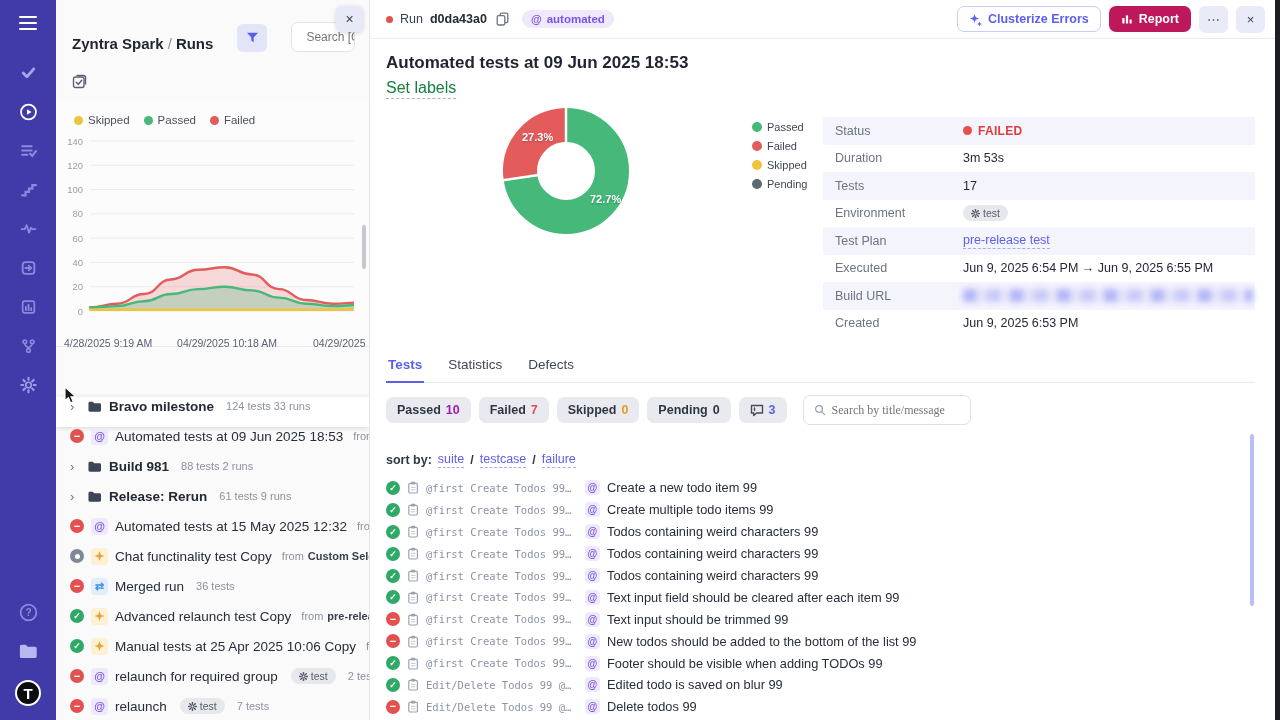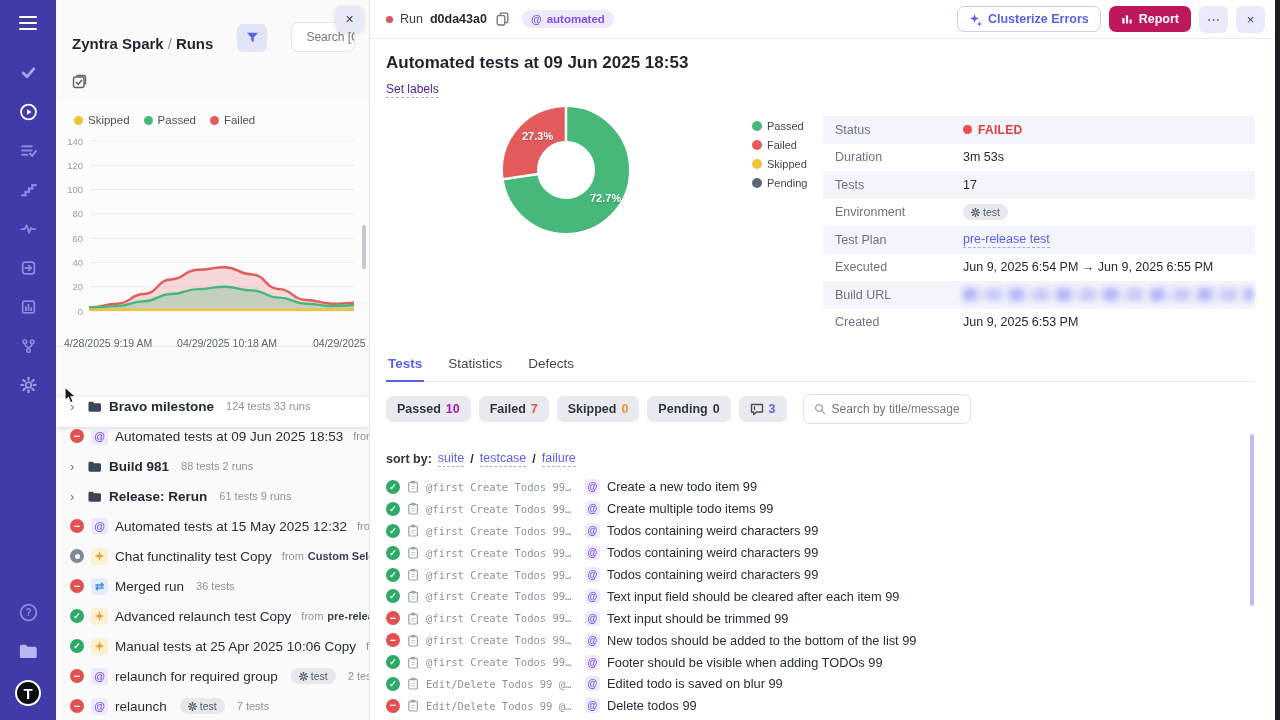--- a/index.html
+++ b/index.html
@@ -63,21 +63,21 @@
   .copybtn{display:flex;align-items:center;cursor:pointer;margin-left:2px}
   .autobadge{display:flex;align-items:center;gap:5px;background:#efe9fb;border-radius:10px;padding:3px 9px;margin-left:6px}
   .autobadge .ag{color:#7b52e8;font-weight:700;font-size:11px}
   .autobadge .at{color:#7b52e8;font-size:11.5px;font-weight:600}
   .tb-right{margin-left:auto;display:flex;align-items:center;gap:8px}
   .btn-clusterize{display:flex;align-items:center;gap:6px;border:1px solid #c9ccf4;background:#fff;border-radius:7px;padding:5px 11px;font-size:12.5px;color:#5c5fe9;cursor:pointer;font-weight:600}
   .btn-report{display:flex;align-items:center;gap:6px;background:#be185d;border-radius:7px;padding:6px 12px;font-size:12.5px;color:#fff;cursor:pointer;font-weight:700;border:0}
   .sqbtn{width:29px;height:27px;background:#e9ebf8;border-radius:6px;display:flex;align-items:center;justify-content:center;font-size:13px;color:#3a3f4e;cursor:pointer}
   .content{padding:0 20px 0 16px}
   .h1{font-size:17px;font-weight:700;color:#1f2430;margin:14px 0 6px}
-  .setlabels{display:inline-block;font-size:12px;color:#4c1d95;border-bottom:1px dashed #a9abf2;cursor:pointer;padding-bottom:1px}
+  .setlabels{display:inline-block;font-size:16px;color:#15803d;border-bottom:1px dashed #a9abf2;cursor:pointer;padding-bottom:1px}
   .overview{position:relative;height:250px;margin-top:2px}
   .donut-wrap{position:absolute;left:110px;top:0;width:140px;height:140px}
   .donut-lbl{position:absolute;font-size:11px;font-weight:700;color:#fff;text-shadow:0 1px 2px rgba(0,0,0,.25)}
   .dl-failed{left:26px;top:30px}
   .dl-passed{left:94px;top:92px}
   .donut-legend{position:absolute;left:366px;top:20px;display:flex;flex-direction:column;gap:7px;font-size:11px;color:#3f4754}
   .donut-legend .dot{width:10px;height:10px}
   .details{position:absolute;left:437px;top:16px;right:0}
   .drow{display:flex;align-items:center;height:27.5px;padding:0 12px;font-size:12.5px;border-radius:2px}
   .drow:nth-child(odd){background:#f3f4fc}
@@ -88,21 +88,21 @@
   .vlink{color:#5c5fe9;border-bottom:1px dashed #a9abf2;padding-bottom:1px;cursor:pointer}
   .vblur{width:290px;height:13px;border-radius:3px;background:repeating-linear-gradient(90deg,rgba(100,104,240,.45) 0 13px,rgba(100,104,240,.12) 13px 24px,rgba(100,104,240,.3) 24px 38px,rgba(100,104,240,.08) 38px 47px);filter:blur(3px)}
   .details .envpill{margin-left:0}
   .tabs{display:flex;gap:22px;border-bottom:1px solid #e8e9ee;font-size:13.5px;color:#3f4754}
   .tab{padding:6px 2px 9px;cursor:pointer}
   .tab-active{color:#5c5fe9;font-weight:600;border-bottom:2px solid #5c5fe9;margin-bottom:-1px}
   .frow{display:flex;gap:8px;margin-top:12px;align-items:center}
   .chip{display:flex;align-items:center;gap:5px;background:#e9eaef;border-radius:7px;padding:6px 11px;font-size:12.5px;color:#2f3744;font-weight:600;cursor:pointer}
   .cnt-green{color:#a21caf}.cnt-red{color:#e25050}.cnt-orange{color:#e59b2c}.cnt-dark{color:#2f3744}.cnt-purple{color:#5c5fe9}
   .search2{display:flex;align-items:center;gap:6px;border:1px solid #dfe1e6;border-radius:7px;height:30px;padding:0 10px;margin-left:8px;background:#fff}
-  .search2 input{border:0;outline:0;font-size:12px;color:#1d4ed8;width:128px;background:transparent;font-family:Liberation Sans, sans-serif}
+  .search2 input{border:0;outline:0;font-size:12px;color:#1d4ed8;width:128px;background:transparent;font-family:Liberation Serif, serif}
   .sortbar{margin-top:27px;font-size:12.5px;color:#2f3744;font-weight:600;display:flex;align-items:center;gap:6px}
   .sortlink{color:#5c5fe9;font-weight:400;border-bottom:1px dashed #a9abf2;cursor:pointer;padding-bottom:1px}
   .slash{color:#2f3744;font-weight:600}
   .tlist{margin-top:9px}
   .trow{display:flex;align-items:center;gap:7px;height:21.9px;white-space:nowrap;overflow:hidden;cursor:pointer}
   .suite{font-family:"DejaVu Sans Mono",monospace;font-size:10.5px;color:#8a93a3;width:152px;flex:none;overflow:hidden;text-overflow:ellipsis}
   .trow .kind{width:15px;height:15px}.trow .kind-automated::after{font-size:10px}
   .ttitle{font-size:12.8px;color:#262e3a}
 
   

